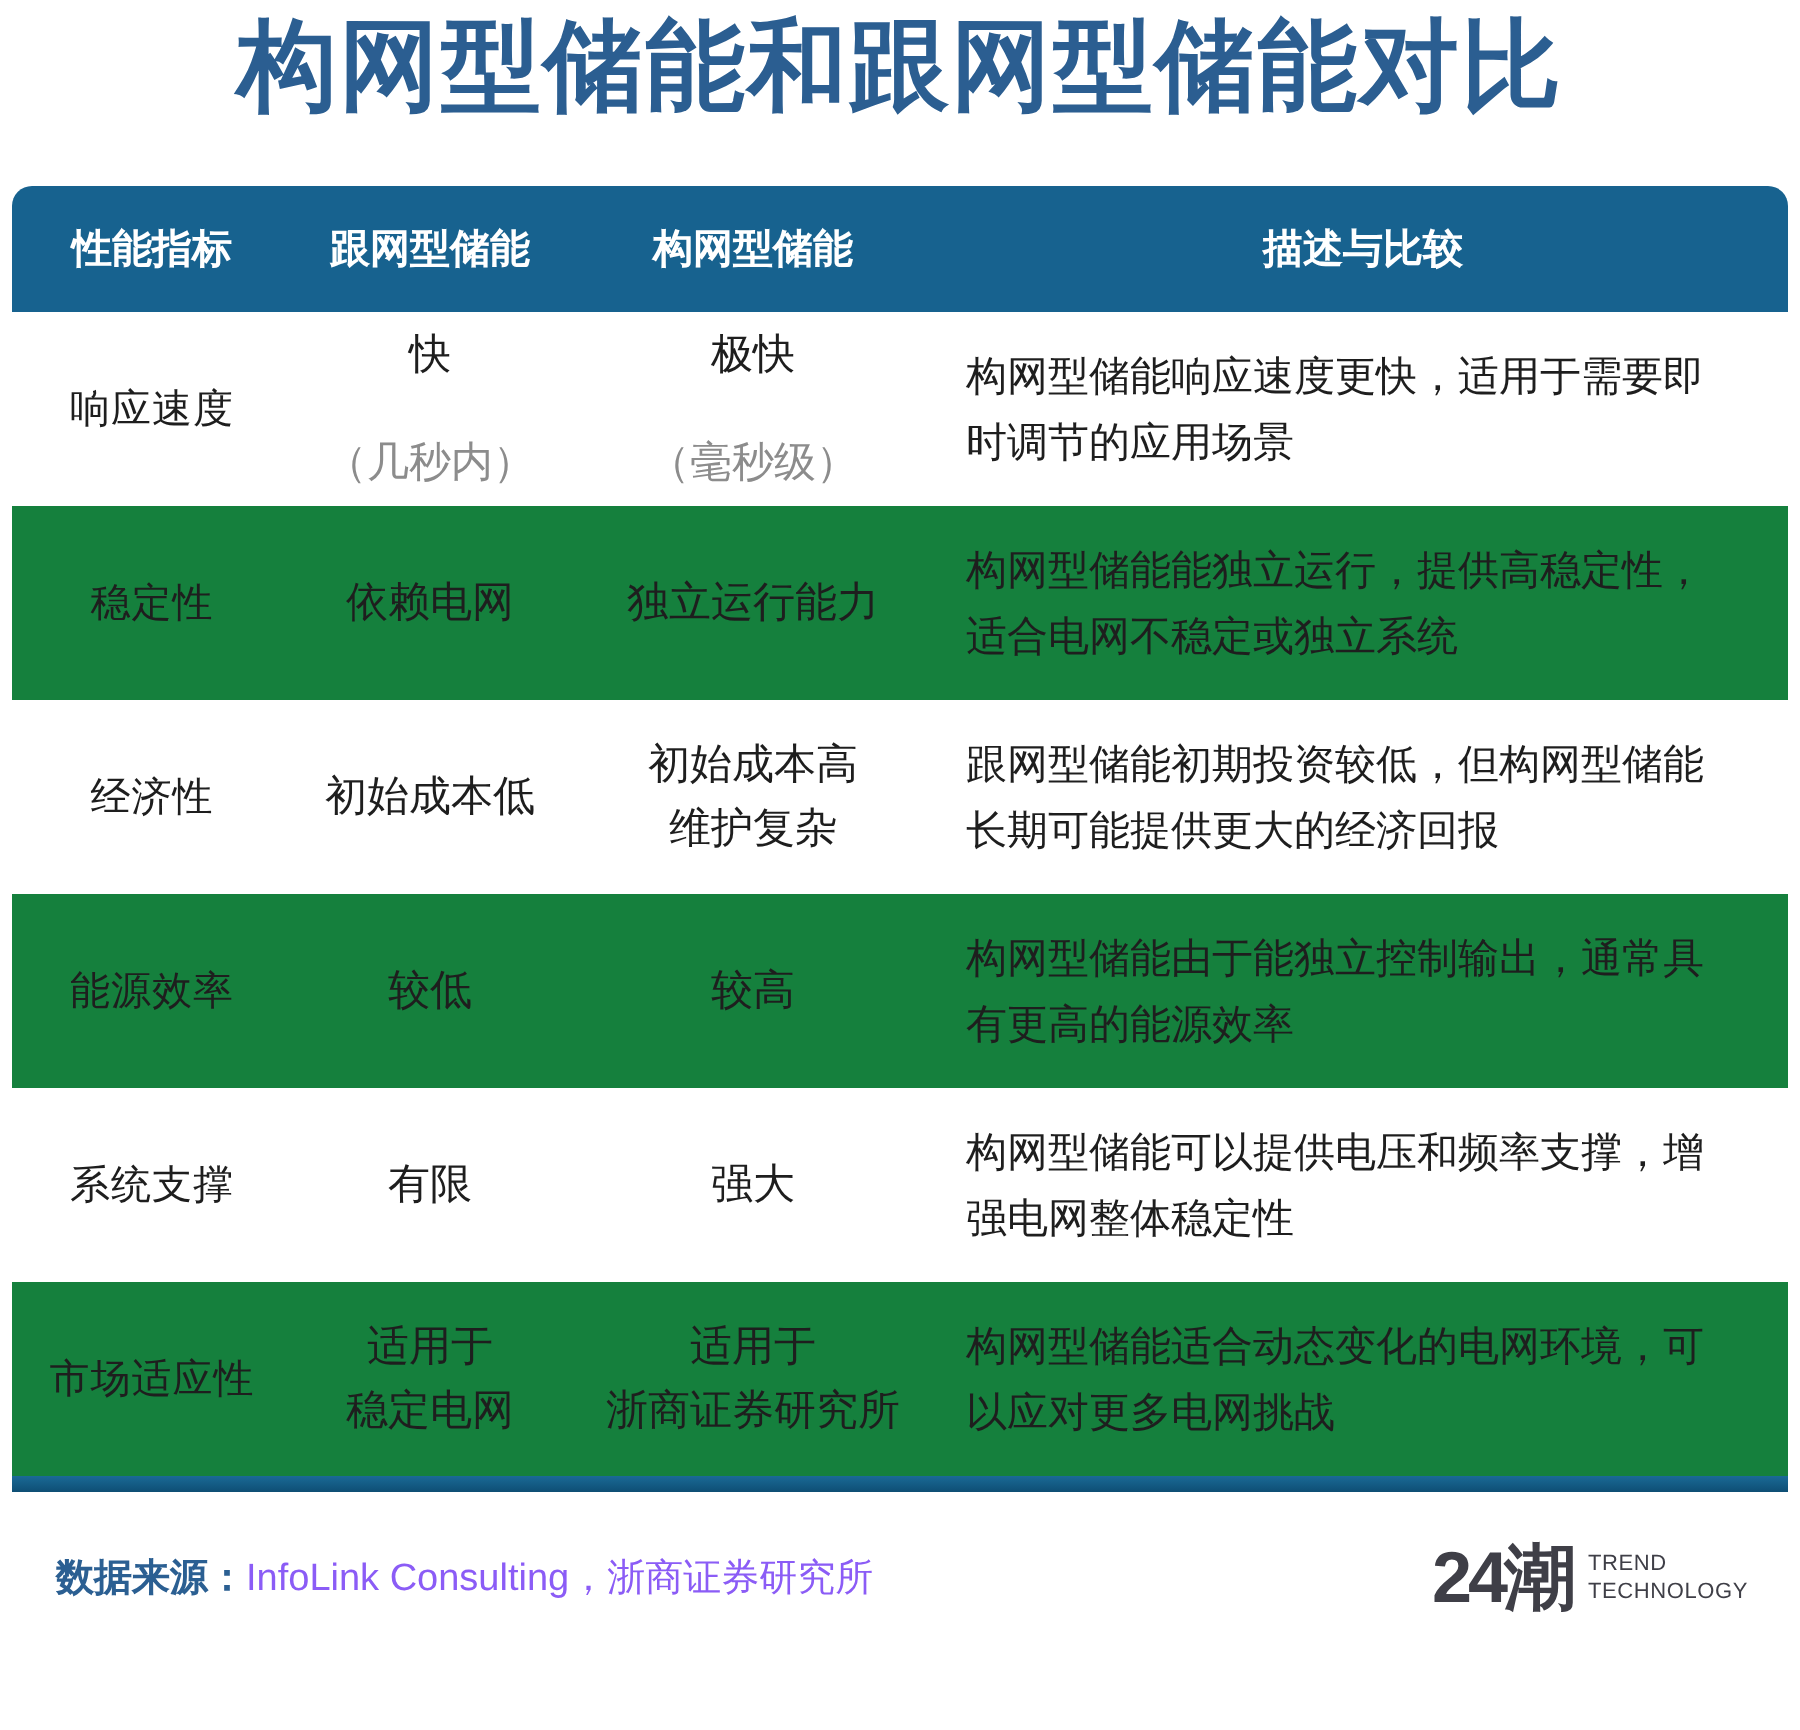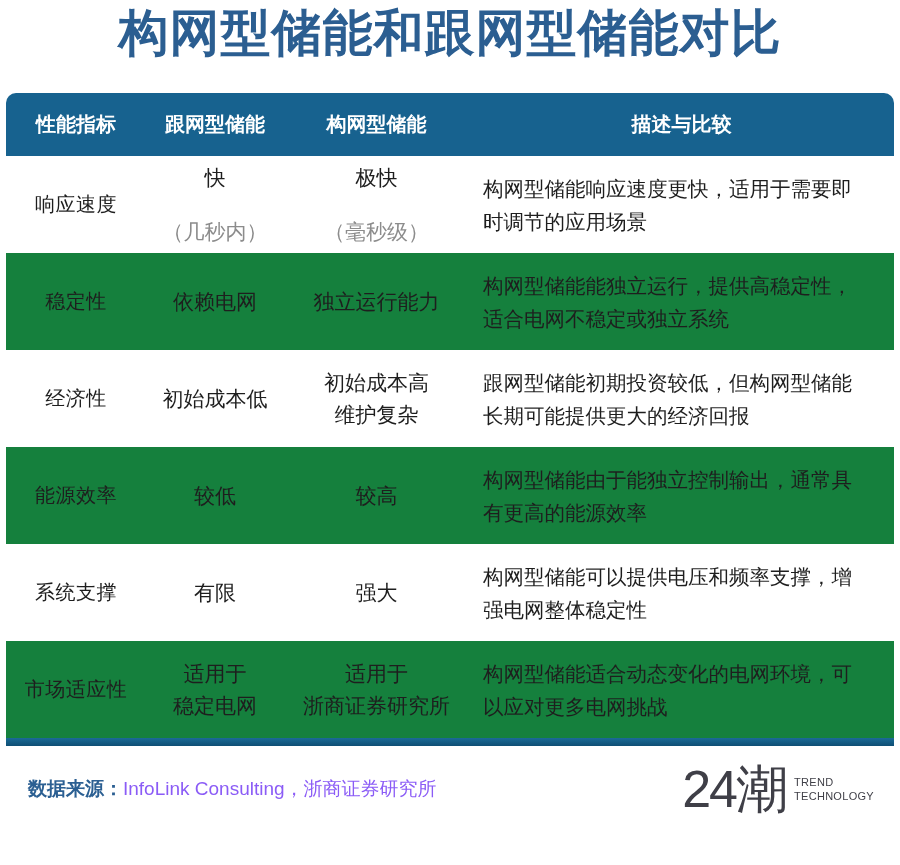--- a/index.html
+++ b/index.html
@@ -74,22 +74,22 @@
   }
   .source { font-size: 19px; }
   .source .label { font-weight: bold; color: #2b5f92; }
   .source .text { color: #8b5cf6; }
   .logo {
     display: flex;
     align-items: center;
     color: #3f3f47;
   }
   .logo-main {
-    font-size: 52px;
-    font-weight: 400;
+    font-size: 36px;
+    font-weight: 700;
     letter-spacing: -2px;
     line-height: 42px;
   }
   .logo-sub {
     margin-left: 8px;
     font-size: 11px;
     font-weight: normal;
     letter-spacing: 0.3px;
     line-height: 14px;
     text-align: left;

